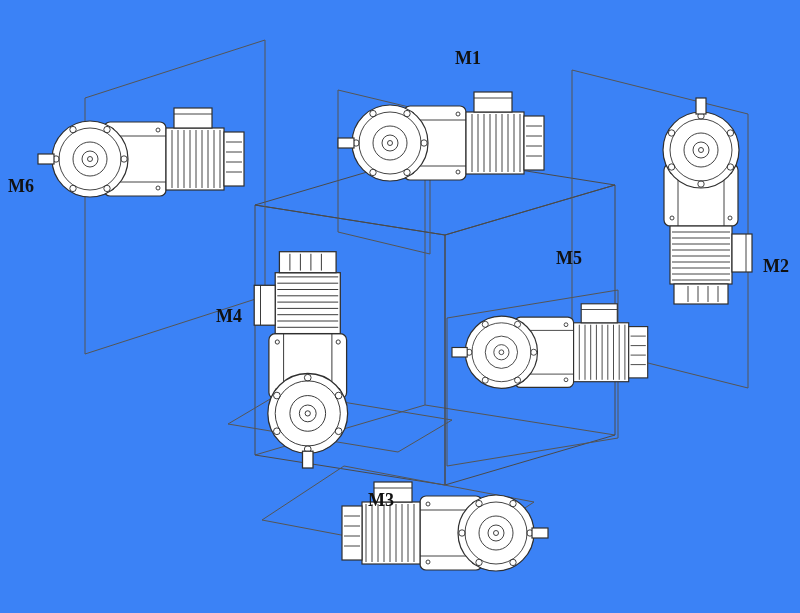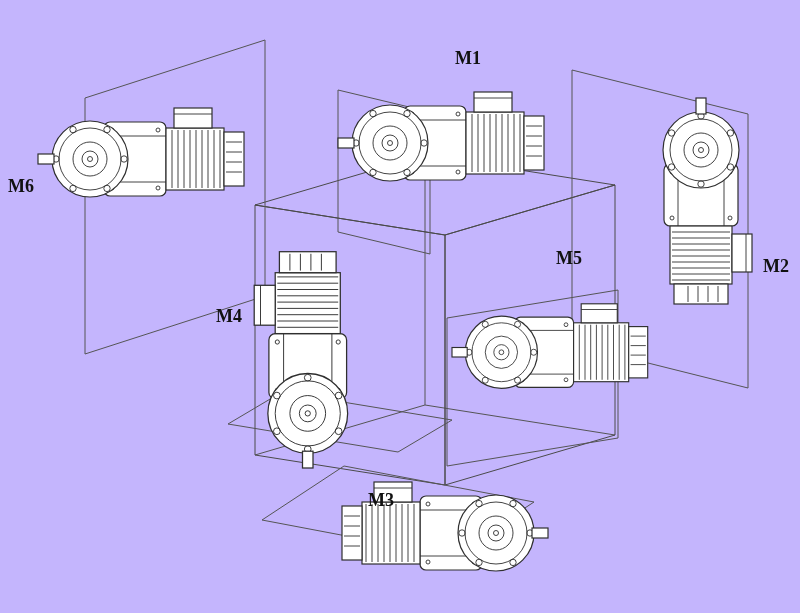--- a/index.html
+++ b/index.html
@@ -5,21 +5,21 @@
   html, body {
     margin: 0;
     padding: 0;
     background: #ffffff;
     font-family: "Liberation Serif", serif;
   }
   .stage {
     position: relative;
     width: 800px;
     height: 613px;
-    background: #c4b5fd;
+    background: #3b82f6;
     overflow: hidden;
   }
   svg text.pos-label {
     font-family: "Liberation Serif", serif;
     font-weight: bold;
     font-size: 18px;
     fill: #111111;
   }
   .thin  { stroke: #555555; stroke-width: 1; fill: none; }
   .edge  { stroke: #4a4a4a; stroke-width: 1; fill: none; }

